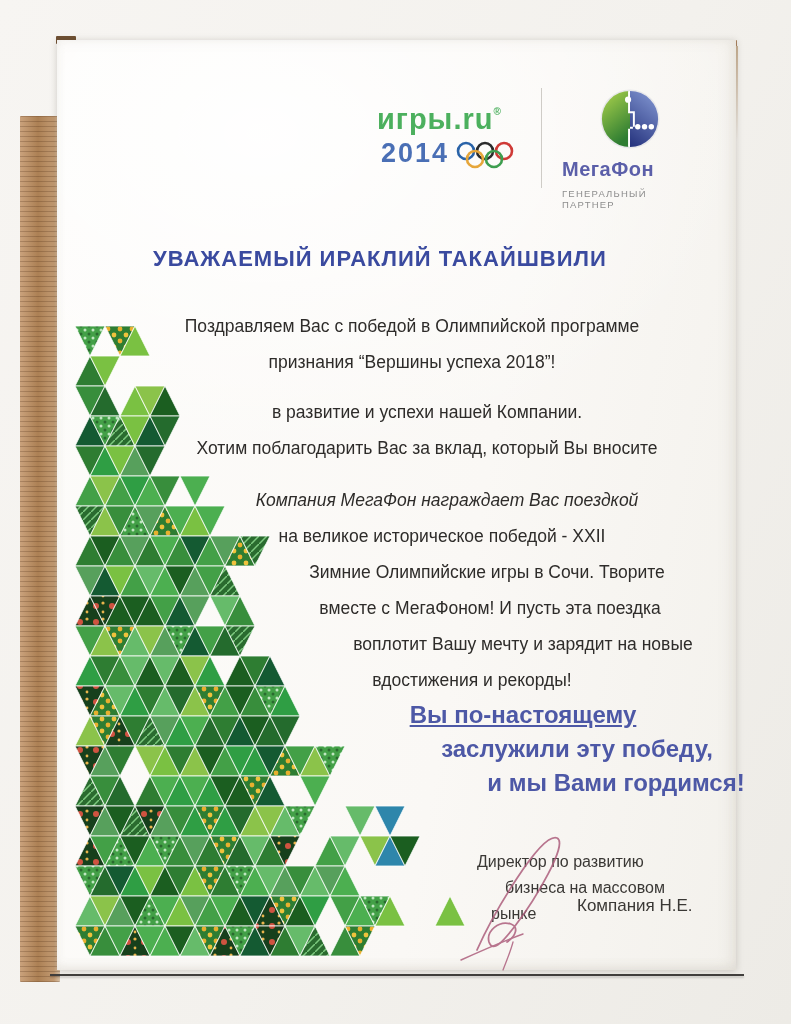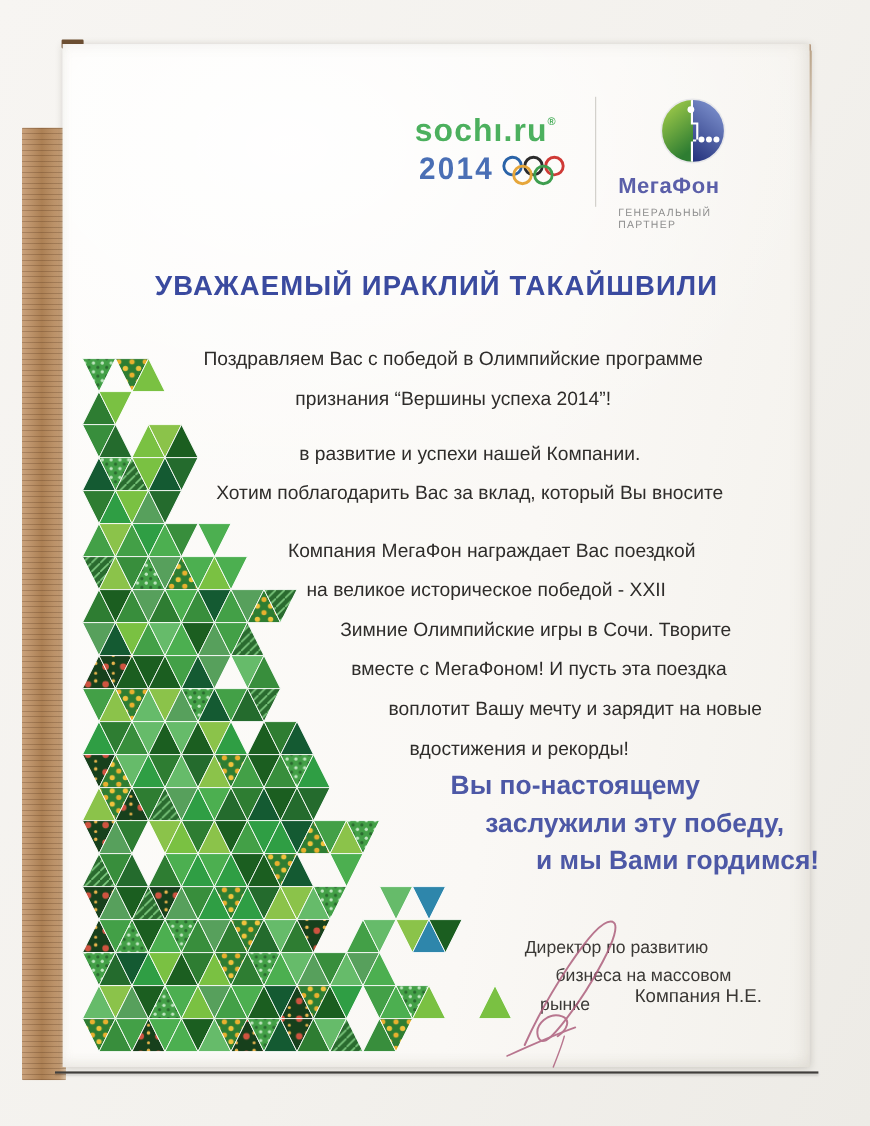--- a/index.html
+++ b/index.html
@@ -40,35 +40,35 @@
   .sochi-line2{font-weight:bold;font-size:27px;letter-spacing:2px;line-height:26px;transform:scaleY(1.05);}
   .rings{margin-left:6px;margin-top:6px;}
   .divider{left:484px;top:48px;width:1px;height:100px;background:#cfccc7;}
   .mega-block{left:505px;top:48px;width:135px;text-align:left;}
   .mega-circle{width:62px;height:62px;margin:0 auto;display:block;}
   .mega-name{font-weight:bold;font-size:20px;margin-top:8px;letter-spacing:.5px;}
   .mega-tagline{font-size:9.5px;letter-spacing:1.2px;margin-top:7px;}
 
   
   .title{
-    left:84px;top:206px;width:560px;
-    font-weight:bold;font-size:25px;letter-spacing:1px;white-space:nowrap;
+    left:96px;top:206px;width:560px;
+    font-weight:bold;font-size:22px;letter-spacing:1px;white-space:nowrap;
   }
   .para{font-size:17.5px;line-height:36px;color:#2e2c2a;text-align:center;}
   .p1{left:90px;top:268px;width:530px;}
   .p2{left:110px;top:354px;width:520px;}
   .p3{left:60px;top:442px;width:600px;}
   .p3 div{white-space:nowrap;}
-  .o1{transform:translateX(30px);}  .o2{transform:translateX(25px);}
+  .o1{transform:translateX(30px);font-style:italic;}  .o2{transform:translateX(25px);}
   .o3{transform:translateX(70px);}  .o4{transform:translateX(62px);}
   .o5{transform:translateX(73px);}  .o6{transform:translateX(106px);}
   .o7{transform:translateX(55px);}
   .closing{left:273px;top:658px;width:400px;font-weight:bold;font-size:24px;line-height:34px;text-align:center;}
   .closing div{white-space:nowrap;}
-  .c1{transform:translateX(-7px);} .c2{transform:translateX(47px);} .c3{transform:translateX(86px);}
+  .c1{transform:translateX(-7px);text-decoration:underline;} .c2{transform:translateX(47px);} .c3{transform:translateX(86px);}
 
   .sig-title{left:420px;top:809px;width:230px;font-size:16px;line-height:26px;color:#3a3835;}
   .sig-ind1{margin-left:28px;} .sig-ind2{margin-left:14px;}
   .sig-name{left:520px;top:856px;font-size:17px;color:#3a3835;}
   .sig-scribble{left:392px;top:782px;}
 
   
   .patchwork{left:18px;top:256px;}
 </style>
 <style>
@@ -357,21 +357,21 @@
         <polygon points="195,660 225,660 210,630" fill="#2e7d32" stroke="#ffffff" stroke-width="0.8"></polygon>
         <polygon points="210,630 240,630 225,660" fill="#66bb6a" stroke="#ffffff" stroke-width="0.8"></polygon>
         <polygon points="225,660 255,660 240,630" fill="url(#p-lines)" stroke="#ffffff" stroke-width="0.8"></polygon>
         <polygon points="255,660 285,660 270,630" fill="#388e3c" stroke="#ffffff" stroke-width="0.8"></polygon>
         <polygon points="270,630 300,630 285,660" fill="url(#p-dotsY)" stroke="#ffffff" stroke-width="0.8"></polygon>
       </g>
   </svg>
 
   <div class="abs sochi-block">
     <div class="sochi-line1">
-      <span>sochı.ru</span><span class="sochi-reg">®</span>
+      <span>игры.ru</span><span class="sochi-reg">®</span>
     </div>
     <div class="sochi-row2">
       <span class="sochi-line2">2014</span>
       <svg class="rings" width="62" height="30" viewBox="0 0 62 30">
         <circle cx="11" cy="10" r="8" fill="none" stroke-width="2.6" class="ring-blue"></circle>
         <circle cx="30" cy="10" r="8" fill="none" stroke-width="2.6" class="ring-black"></circle>
         <circle cx="49" cy="10" r="8" fill="none" stroke-width="2.6" class="ring-red"></circle>
         <circle cx="20" cy="18" r="8" fill="none" stroke-width="2.6" class="ring-yellow"></circle>
         <circle cx="39" cy="18" r="8" fill="none" stroke-width="2.6" class="ring-green"></circle>
       </svg>
@@ -406,22 +406,22 @@
       <circle cx="47" cy="40" r="2.8" fill="#ffffff"></circle>
       <circle cx="54" cy="40" r="2.8" fill="#ffffff"></circle>
     </svg>
     <div class="mega-name">МегаФон</div>
     <div class="mega-tagline">ГЕНЕРАЛЬНЫЙ ПАРТНЕР</div>
   </div>
 
   <div class="abs title">УВАЖАЕМЫЙ ИРАКЛИЙ ТАКАЙШВИЛИ</div>
 
   <div class="abs para p1">
-    <div>Поздравляем Вас с победой в Олимпийские программе</div>
-    <div>признания “Вершины успеха 2014”!</div>
+    <div>Поздравляем Вас с победой в Олимпийской программе</div>
+    <div>признания “Вершины успеха 2018”!</div>
   </div>
   <div class="abs para p2">
     <div>в развитие и успехи нашей Компании.</div>
     <div>Хотим поблагодарить Вас за вклад, который Вы вносите</div>
   </div>
   <div class="abs para p3">
     <div class="o1">Компания МегаФон награждает Вас поездкой</div>
     <div class="o2">на великое историческое победой - XXII</div>
     <div class="o3">Зимние Олимпийские игры в Сочи. Творите</div>
     <div class="o5">вместе с МегаФоном! И пусть эта поездка</div>

